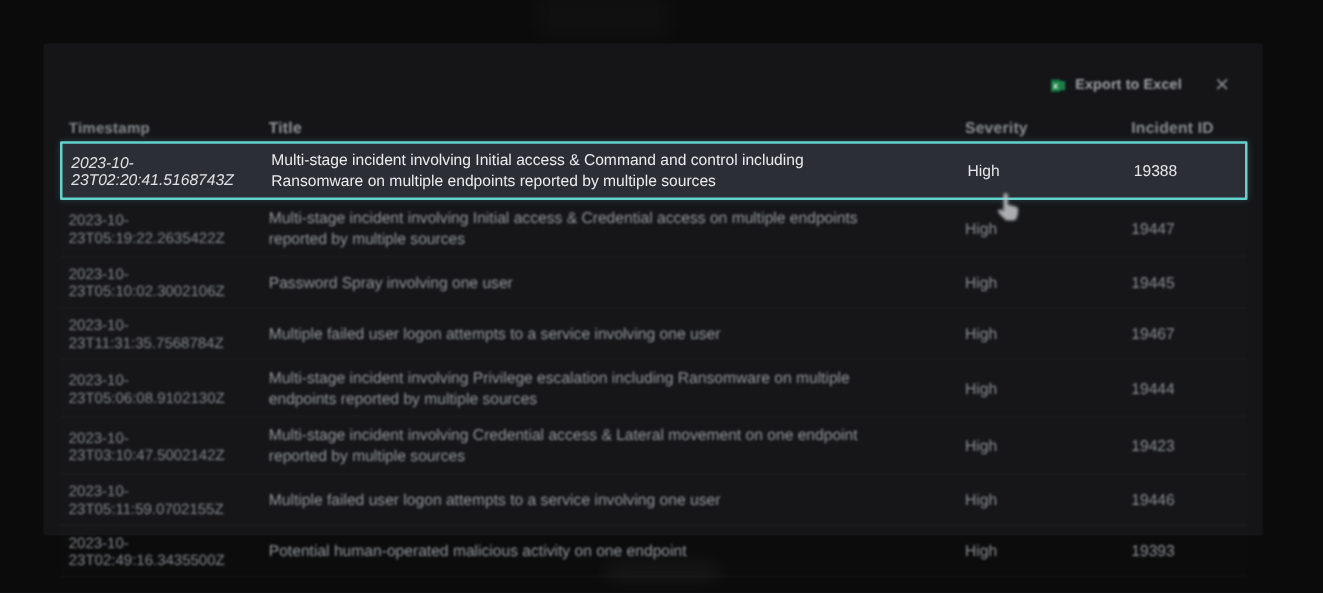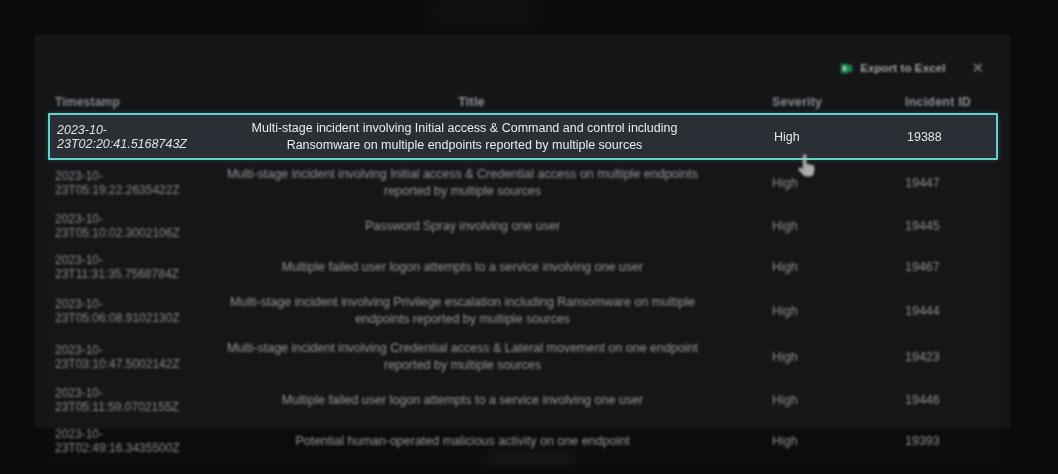--- a/index.html
+++ b/index.html
@@ -58,21 +58,21 @@
     cursor:pointer;
   }
   .row.dim{filter:blur(1px);}
   .row.selected{
     border:2px solid #63d1cc;border-radius:1px;
     background:#2b2e34;min-height:47px;padding:5px 0;
     box-shadow:0 0 5px rgba(99,209,204,0.25);
   }
   .cell{box-sizing:border-box;}
   .c-ts{width:167px;padding-left:7px;font-size:12px;color:#86898c;flex-shrink:0;}
-  .c-title{width:513px;padding-right:18px;font-size:12.5px;line-height:16.5px;color:#94979a;flex-shrink:0;text-align:center;}
+  .c-title{width:513px;padding-right:18px;font-size:12.5px;line-height:16.5px;color:#94979a;flex-shrink:0;}
   .c-sev{width:133px;font-size:12.5px;color:#8b8e91;flex-shrink:0;margin-left:44px;}
   .c-id{width:130px;font-size:12.5px;color:#8b8e91;flex-shrink:0;}
   .thead .c-title{padding-right:0;}
   .row.selected .c-ts{color:#dfe1e3;font-size:12.5px;font-style:italic;}
   .row.selected .c-title{color:#e9ebed;}
   .row.selected .c-sev,.row.selected .c-id{color:#e4e6e8;}
   .hand-cursor{
     position:absolute;left:793px;top:151px;width:27px;height:30px;
     filter:blur(1.3px);opacity:.82;pointer-events:none;z-index:10;
   }

